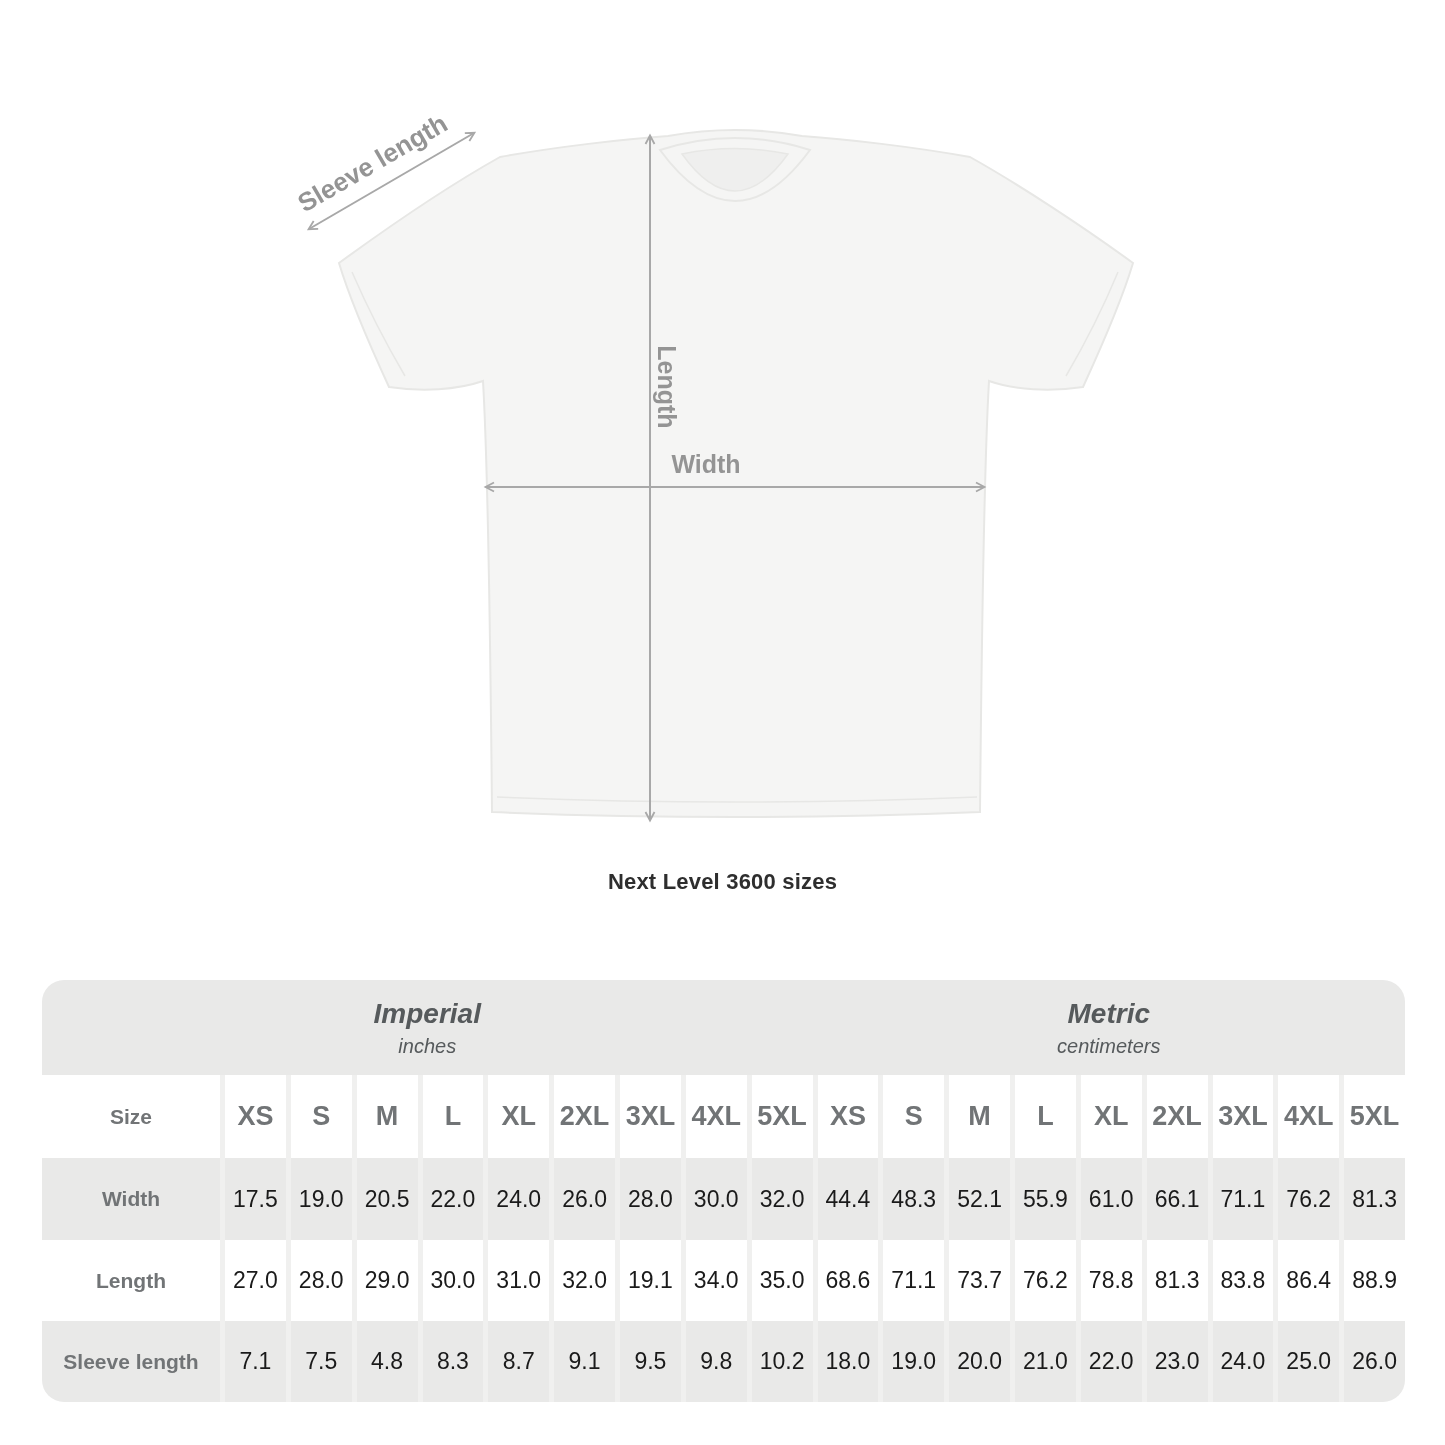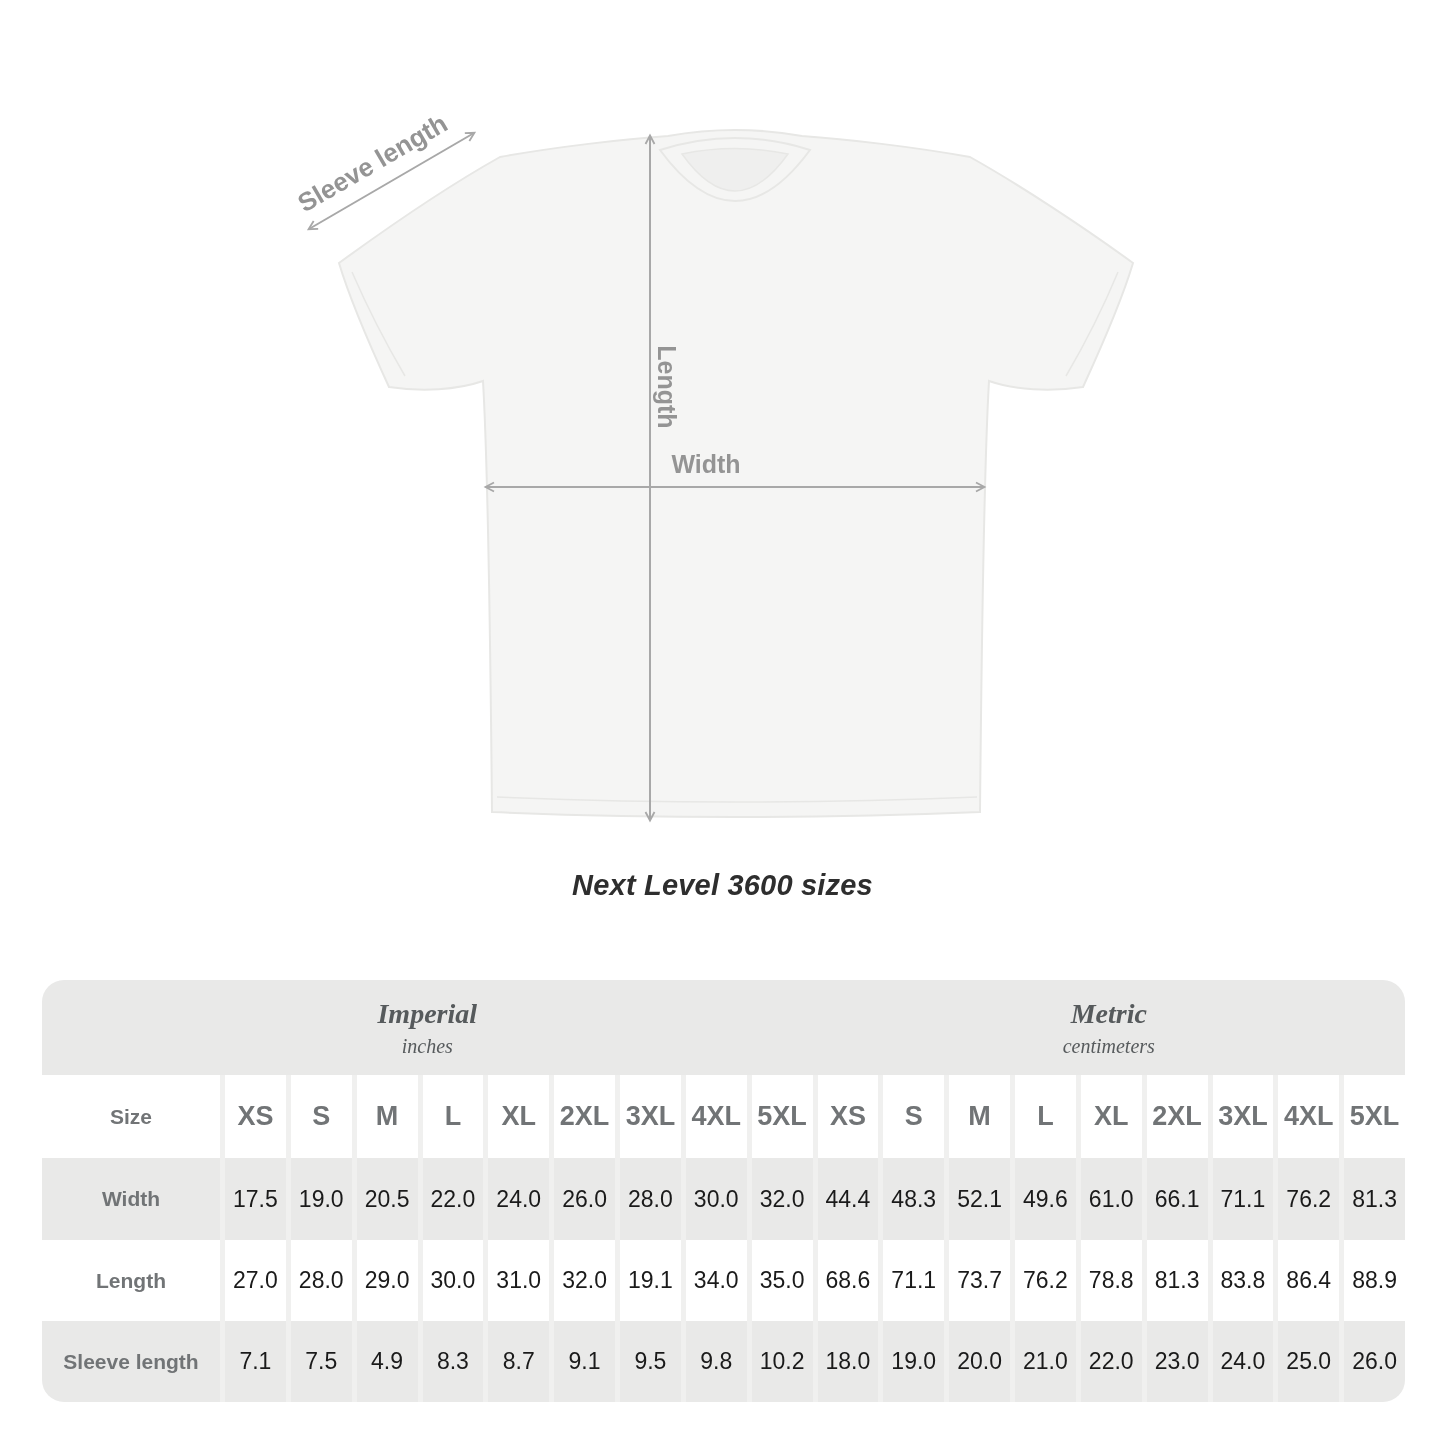--- a/index.html
+++ b/index.html
@@ -10,28 +10,28 @@
     --shirt-fill:#f5f5f4; --shirt-line:#e7e7e5; --collar-inner:#efefee;
   }
   html,body{margin:0;padding:0;}
   body{
     width:1445px;height:1445px;position:relative;background:#ffffff;
     font-family:"Liberation Sans", sans-serif;overflow:hidden;
   }
   .shirt-svg{position:absolute;top:0;left:0;}
   .svg-label{font-family:"Liberation Sans", sans-serif;font-weight:bold;fill:var(--annotation);}
   .heading{position:absolute;top:869px;left:0;width:100%;text-align:center;}
-  .page-title{font-size:29px;font-weight:bold;color:var(--title-text);margin:0;letter-spacing:.2px;font-style:italic;}
+  .page-title{font-size:22px;font-weight:bold;color:var(--title-text);margin:0;letter-spacing:.2px;}
   .page-note{font-size:20px;font-style:italic;color:var(--note-text);margin-top:13px;}
   .size-table{
     position:absolute;left:42px;top:980px;width:1363px;
     border-radius:22px;overflow:hidden;background:#ffffff;
   }
   .group-row{display:flex;height:95px;background:var(--stripe);}
-  .group-cell{display:flex;flex-direction:column;align-items:center;justify-content:center;font-family:Liberation Serif, serif;}
+  .group-cell{display:flex;flex-direction:column;align-items:center;justify-content:center;}
   .group-cell.g-imperial{width:calc(178px + (100% - 178px)/2);}
   .group-cell.g-metric{width:calc((100% - 178px)/2);}
   .group-label{font-size:28px;font-weight:bold;font-style:italic;color:var(--group-text);}
   .group-unit{font-size:20px;font-style:italic;color:var(--group-text);margin-top:5px;}
   .grid{
     display:grid;grid-template-columns:178px repeat(18,1fr);
     grid-template-rows:83px 82px 81px 81px;
   }
   .cell{display:flex;align-items:center;justify-content:center;background:#ffffff;}
   .cell.sep{border-left:5px solid var(--separator);}
@@ -122,21 +122,21 @@
       <div class="cell sep value stripe">20.5</div>
       <div class="cell sep value stripe">22.0</div>
       <div class="cell sep value stripe">24.0</div>
       <div class="cell sep value stripe">26.0</div>
       <div class="cell sep value stripe">28.0</div>
       <div class="cell sep value stripe">30.0</div>
       <div class="cell sep value stripe">32.0</div>
       <div class="cell sep value stripe">44.4</div>
       <div class="cell sep value stripe">48.3</div>
       <div class="cell sep value stripe">52.1</div>
-      <div class="cell sep value stripe">49.6</div>
+      <div class="cell sep value stripe">55.9</div>
       <div class="cell sep value stripe">61.0</div>
       <div class="cell sep value stripe">66.1</div>
       <div class="cell sep value stripe">71.1</div>
       <div class="cell sep value stripe">76.2</div>
       <div class="cell sep value stripe">81.3</div>
       <div class="cell row-label">Length</div>
       <div class="cell sep value">27.0</div>
       <div class="cell sep value">28.0</div>
       <div class="cell sep value">29.0</div>
       <div class="cell sep value">30.0</div>
@@ -150,21 +150,21 @@
       <div class="cell sep value">73.7</div>
       <div class="cell sep value">76.2</div>
       <div class="cell sep value">78.8</div>
       <div class="cell sep value">81.3</div>
       <div class="cell sep value">83.8</div>
       <div class="cell sep value">86.4</div>
       <div class="cell sep value">88.9</div>
       <div class="cell row-label stripe">Sleeve length</div>
       <div class="cell sep value stripe">7.1</div>
       <div class="cell sep value stripe">7.5</div>
-      <div class="cell sep value stripe">4.9</div>
+      <div class="cell sep value stripe">4.8</div>
       <div class="cell sep value stripe">8.3</div>
       <div class="cell sep value stripe">8.7</div>
       <div class="cell sep value stripe">9.1</div>
       <div class="cell sep value stripe">9.5</div>
       <div class="cell sep value stripe">9.8</div>
       <div class="cell sep value stripe">10.2</div>
       <div class="cell sep value stripe">18.0</div>
       <div class="cell sep value stripe">19.0</div>
       <div class="cell sep value stripe">20.0</div>
       <div class="cell sep value stripe">21.0</div>

